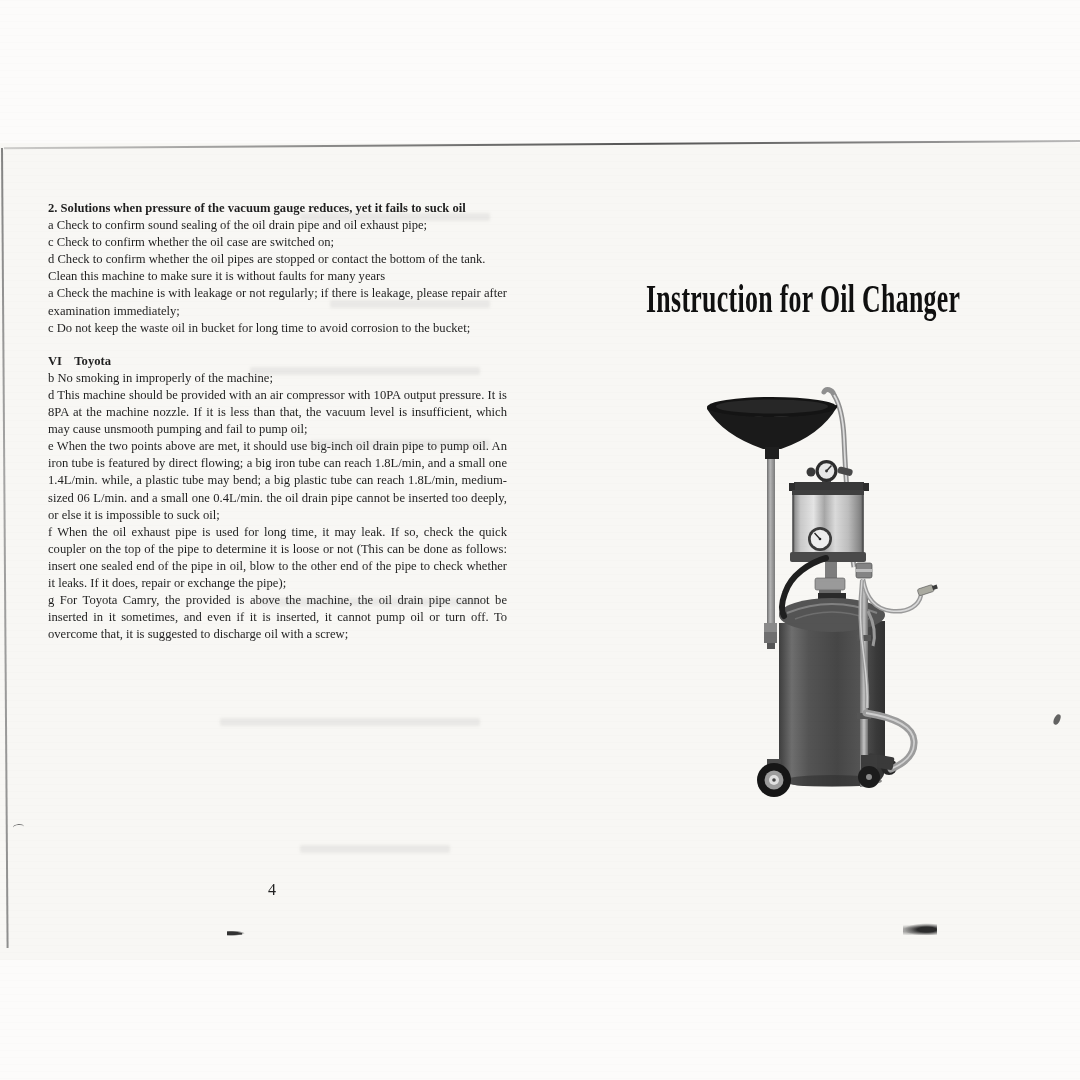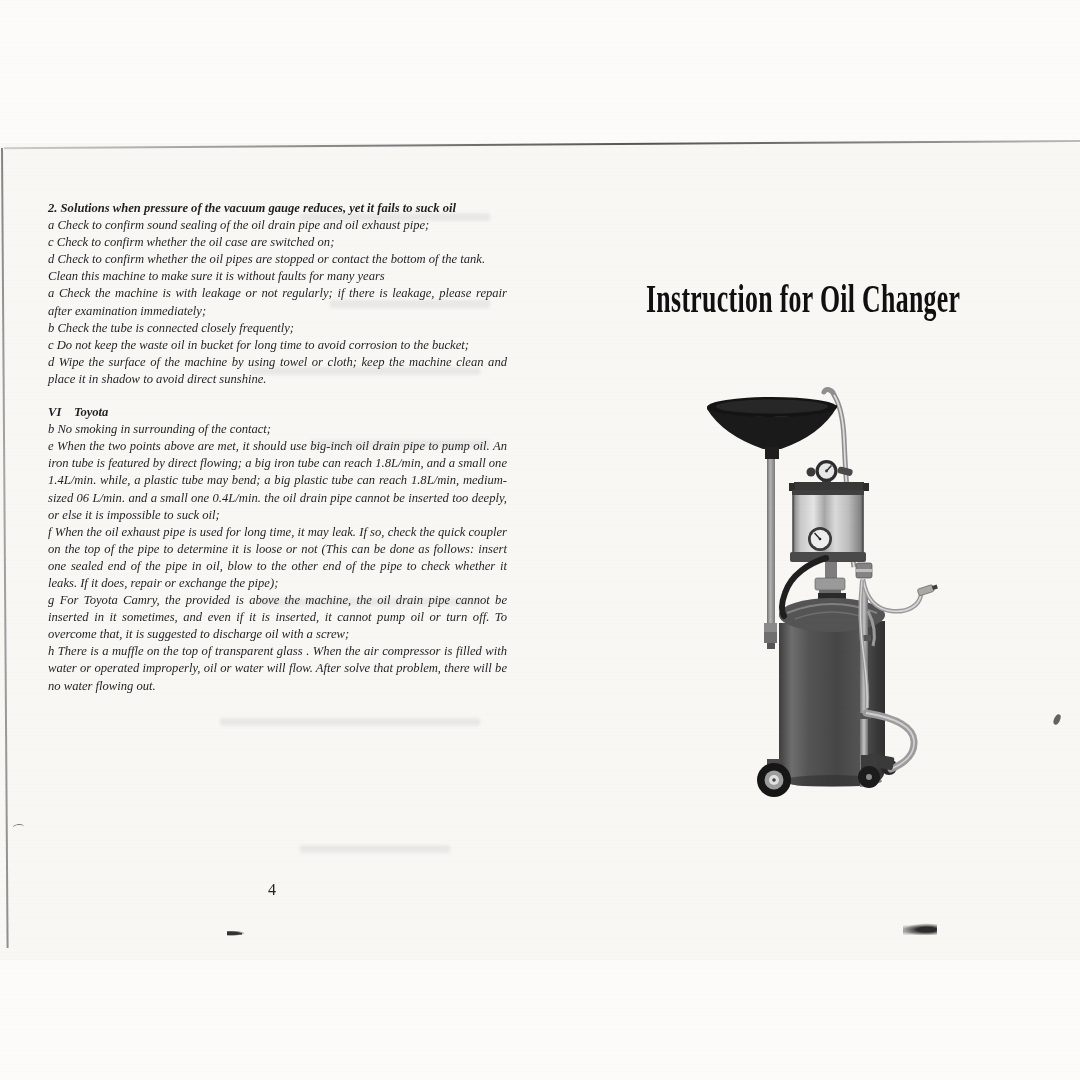--- a/index.html
+++ b/index.html
@@ -28,21 +28,21 @@
   }
   
   .leftline{
     position:absolute;left:1px;top:148px;width:2px;height:800px;
     background:linear-gradient(180deg,#5c5c5c,#8a8a8a 40%,#6b6b6b);
     opacity:.75;transform:skewX(0.4deg);transform-origin:top left;
   }
   
   .page-left{
     position:absolute;left:48px;top:200px;width:459px;
-    color:#1f1f1f;font-size:12.6px;line-height:17.1px;font-style:italic;
+    color:#1f1f1f;font-size:12.6px;line-height:17.1px;
   }
   .page-left p{margin:0;text-align:justify;}
   .page-left .h{font-weight:bold;white-space:pre-wrap;text-align:left;}
   .gap{margin-top:16px !important;}
   .pgnum{
     position:absolute;left:252px;top:881px;width:40px;text-align:center;
     font-size:16px;color:#222;
   }
   
   .title{
@@ -76,30 +76,28 @@
   <div class="leftline"></div>
 
   <section class="page-left">
     <p class="h">2. Solutions when pressure of the vacuum gauge reduces, yet it fails to suck oil</p>
     <p>a Check to confirm sound sealing of the oil drain pipe and oil exhaust pipe;</p>
     <p>c Check to confirm whether the oil case are switched on;</p>
     <p>d Check to confirm whether the oil pipes are stopped or contact the bottom of the tank.</p>
 
     <p>Clean this machine to make sure it is without faults for many years</p>
     <p>a Check the machine is with leakage or not regularly; if there is leakage, please repair after examination immediately;</p>
-    <p>b Check the tube is connected closely frequently;</p>
     <p>c Do not keep the waste oil in bucket for long time to avoid corrosion to the bucket;</p>
-    <p>d Wipe the surface of the machine by using towel or cloth; keep the machine clean and place it in shadow to avoid direct sunshine.</p>
 
     <p class="h gap">VI    Toyota</p>
-    <p>b No smoking in surrounding of the contact;</p>
+    <p>b No smoking in improperly of the machine;</p>
+    <p>d This machine should be provided with an air compressor with 10PA output pressure. It is 8PA at the machine nozzle. If it is less than that, the vacuum level is insufficient, which may cause unsmooth pumping and fail to pump oil;</p>
     <p>e When the two points above are met, it should use big-inch oil drain pipe to pump oil. An iron tube is featured by direct flowing; a big iron tube can reach 1.8L/min, and a small one 1.4L/min. while, a plastic tube may bend; a big plastic tube can reach 1.8L/min, medium-sized 06 L/min. and a small one 0.4L/min. the oil drain pipe cannot be inserted too deeply, or else it is impossible to suck oil;</p>
     <p>f When the oil exhaust pipe is used for long time, it may leak. If so, check the quick coupler on the top of the pipe to determine it is loose or not (This can be done as follows: insert one sealed end of the pipe in oil, blow to the other end of the pipe to check whether it leaks. If it does, repair or exchange the pipe);</p>
     <p>g For Toyota Camry, the provided is above the machine, the oil drain pipe cannot be inserted in it sometimes, and even if it is inserted, it cannot pump oil or turn off. To overcome that, it is suggested to discharge oil with a screw;</p>
-    <p>h There is a muffle on the top of transparent glass . When the air compressor is filled with water or operated improperly, oil or water will flow. After solve that problem, there will be no water flowing out.</p>
   </section>
 
   <div class="pgnum">4</div>
 
   <div class="ghost" style="left:300px;top:213px;width:190px;height:8px;"></div>
   <div class="ghost" style="left:330px;top:300px;width:160px;height:8px;"></div>
   <div class="ghost" style="left:250px;top:367px;width:230px;height:8px;"></div>
   <div class="ghost" style="left:310px;top:440px;width:180px;height:8px;"></div>
   <div class="ghost" style="left:260px;top:598px;width:220px;height:8px;"></div>
   <div class="ghost" style="left:220px;top:718px;width:260px;height:8px;"></div>

